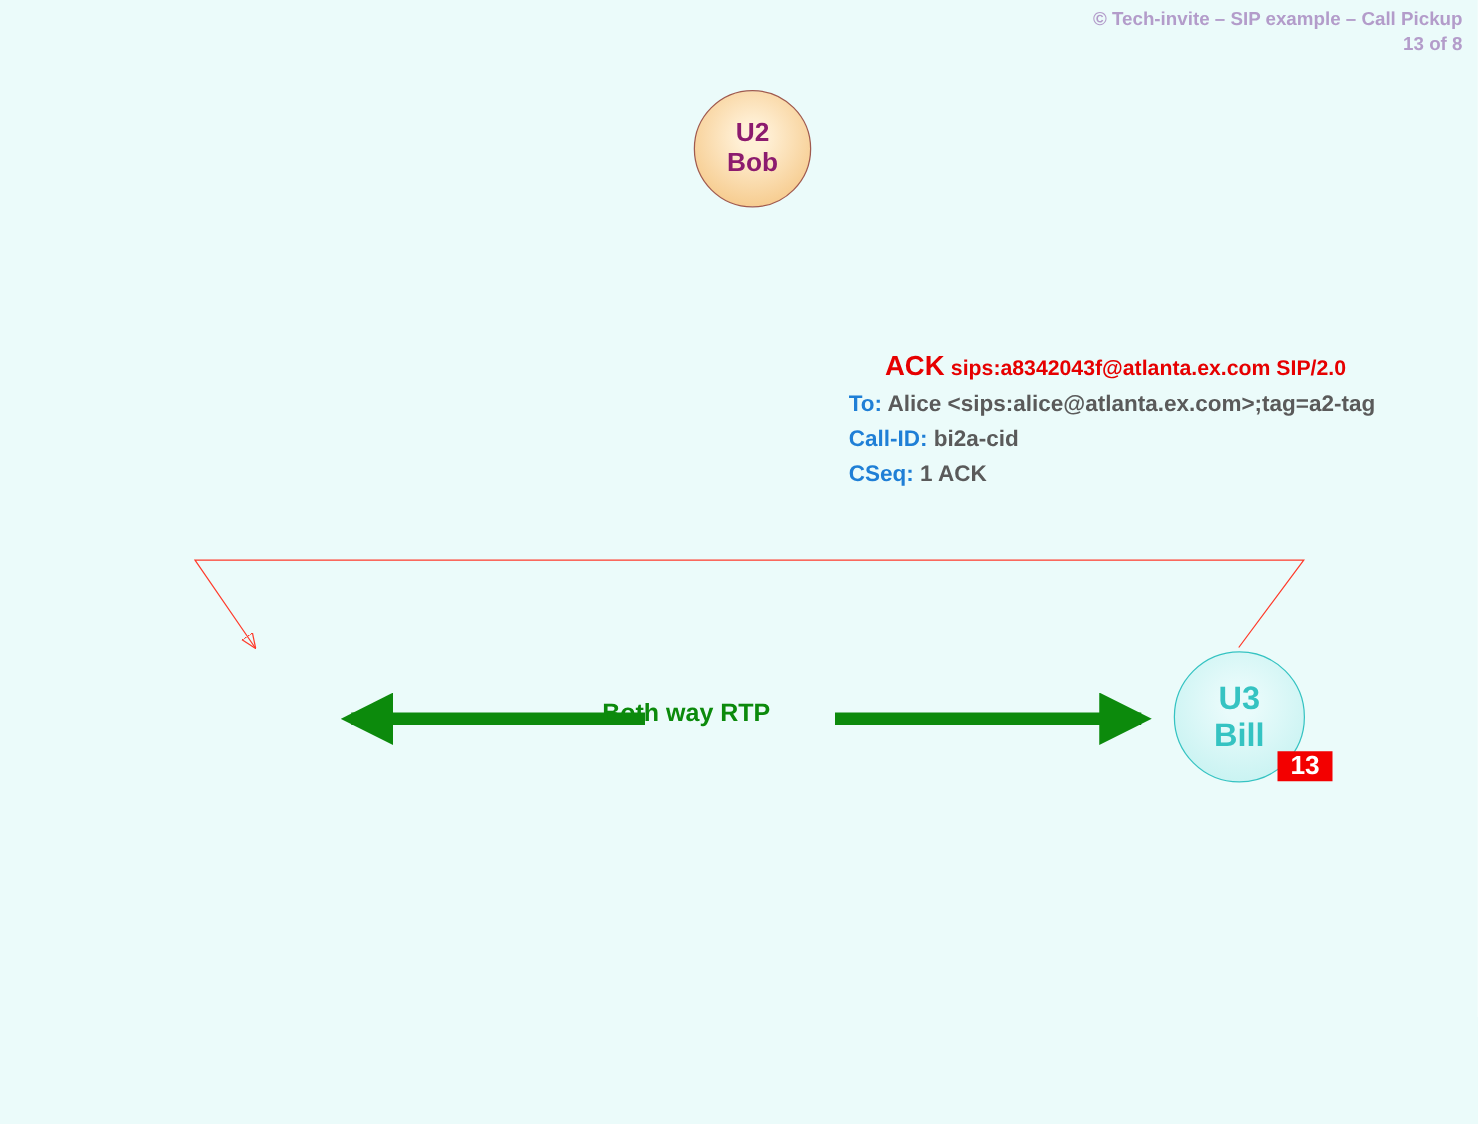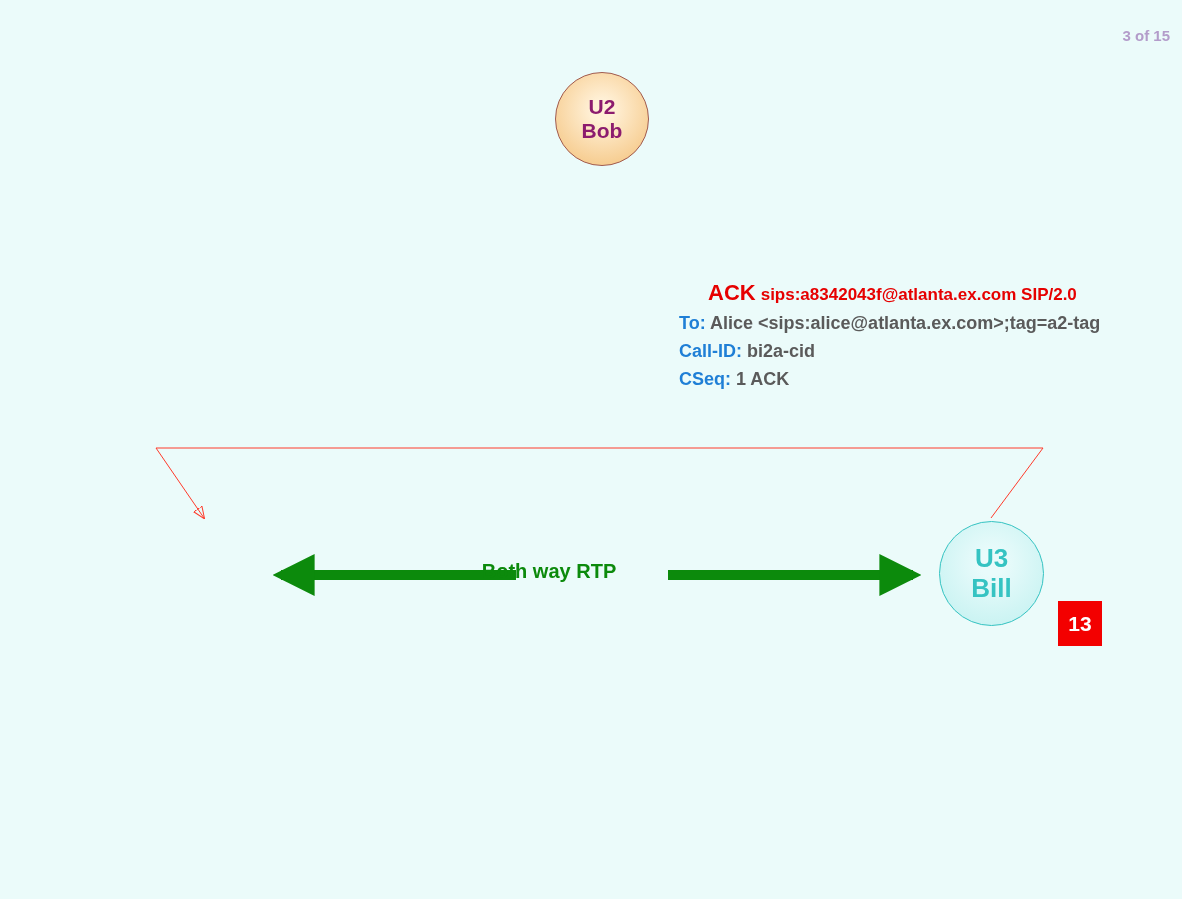--- a/index.html
+++ b/index.html
@@ -108,47 +108,46 @@
     font-size: 20px;
     font-weight: bold;
     margin-left: 29px;
   }
   
   .step-badge {
     position: absolute;
     left: 1022px;
     top: 601px;
     width: 44px;
-    height: 45px;
+    height: 24px;
     background: #f30000;
     color: #ffffff;
     font-size: 21px;
     font-weight: bold;
     display: flex;
     align-items: center;
     justify-content: center;
-    margin-left: 36px;
   }
   svg.lines {
     position: absolute;
     left: 0;
     top: 0;
     width: 1182px;
     height: 899px;
     pointer-events: none;
   }
 </style>
 </head>
 <body>
 
 <div class="canvas">
 
   <div class="header">
-    <br>
-    <span>3 of 15</span>
+    <span>© Tech-invite – SIP example – Call Pickup</span><br>
+    <span>13 of 8</span>
   </div>
 
   <svg class="lines" viewBox="0 0 1182 899">
     <defs>
       <marker id="ah-red" viewBox="0 0 12 12" refX="11" refY="6" markerWidth="12" markerHeight="12" orient="auto">
         <path d="M 0 1 L 12 6 L 0 11 z" fill="none" stroke="#ff3a2a" stroke-width="1"></path>
       </marker>
       <marker id="ah-green-r" viewBox="0 0 10 10" refX="8" refY="5" markerWidth="4.2" markerHeight="4.2" orient="auto">
         <path d="M 0 0 L 10 5 L 0 10 z" fill="#0c8a0c"></path>
       </marker>

